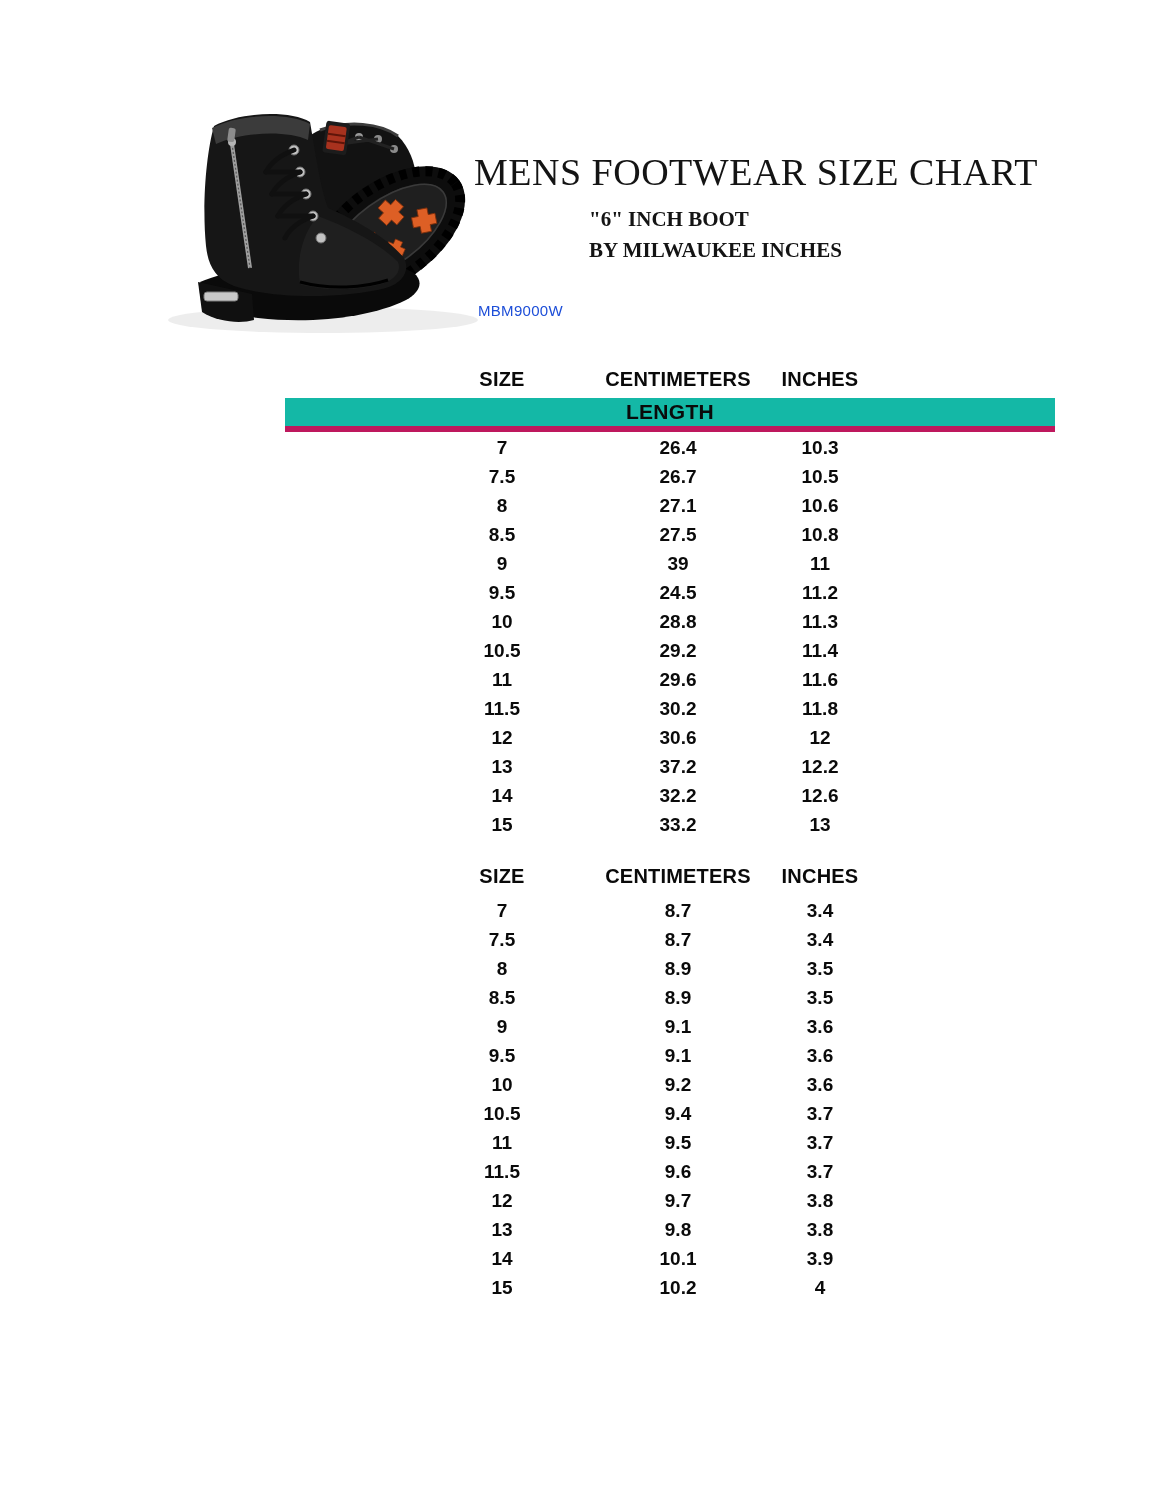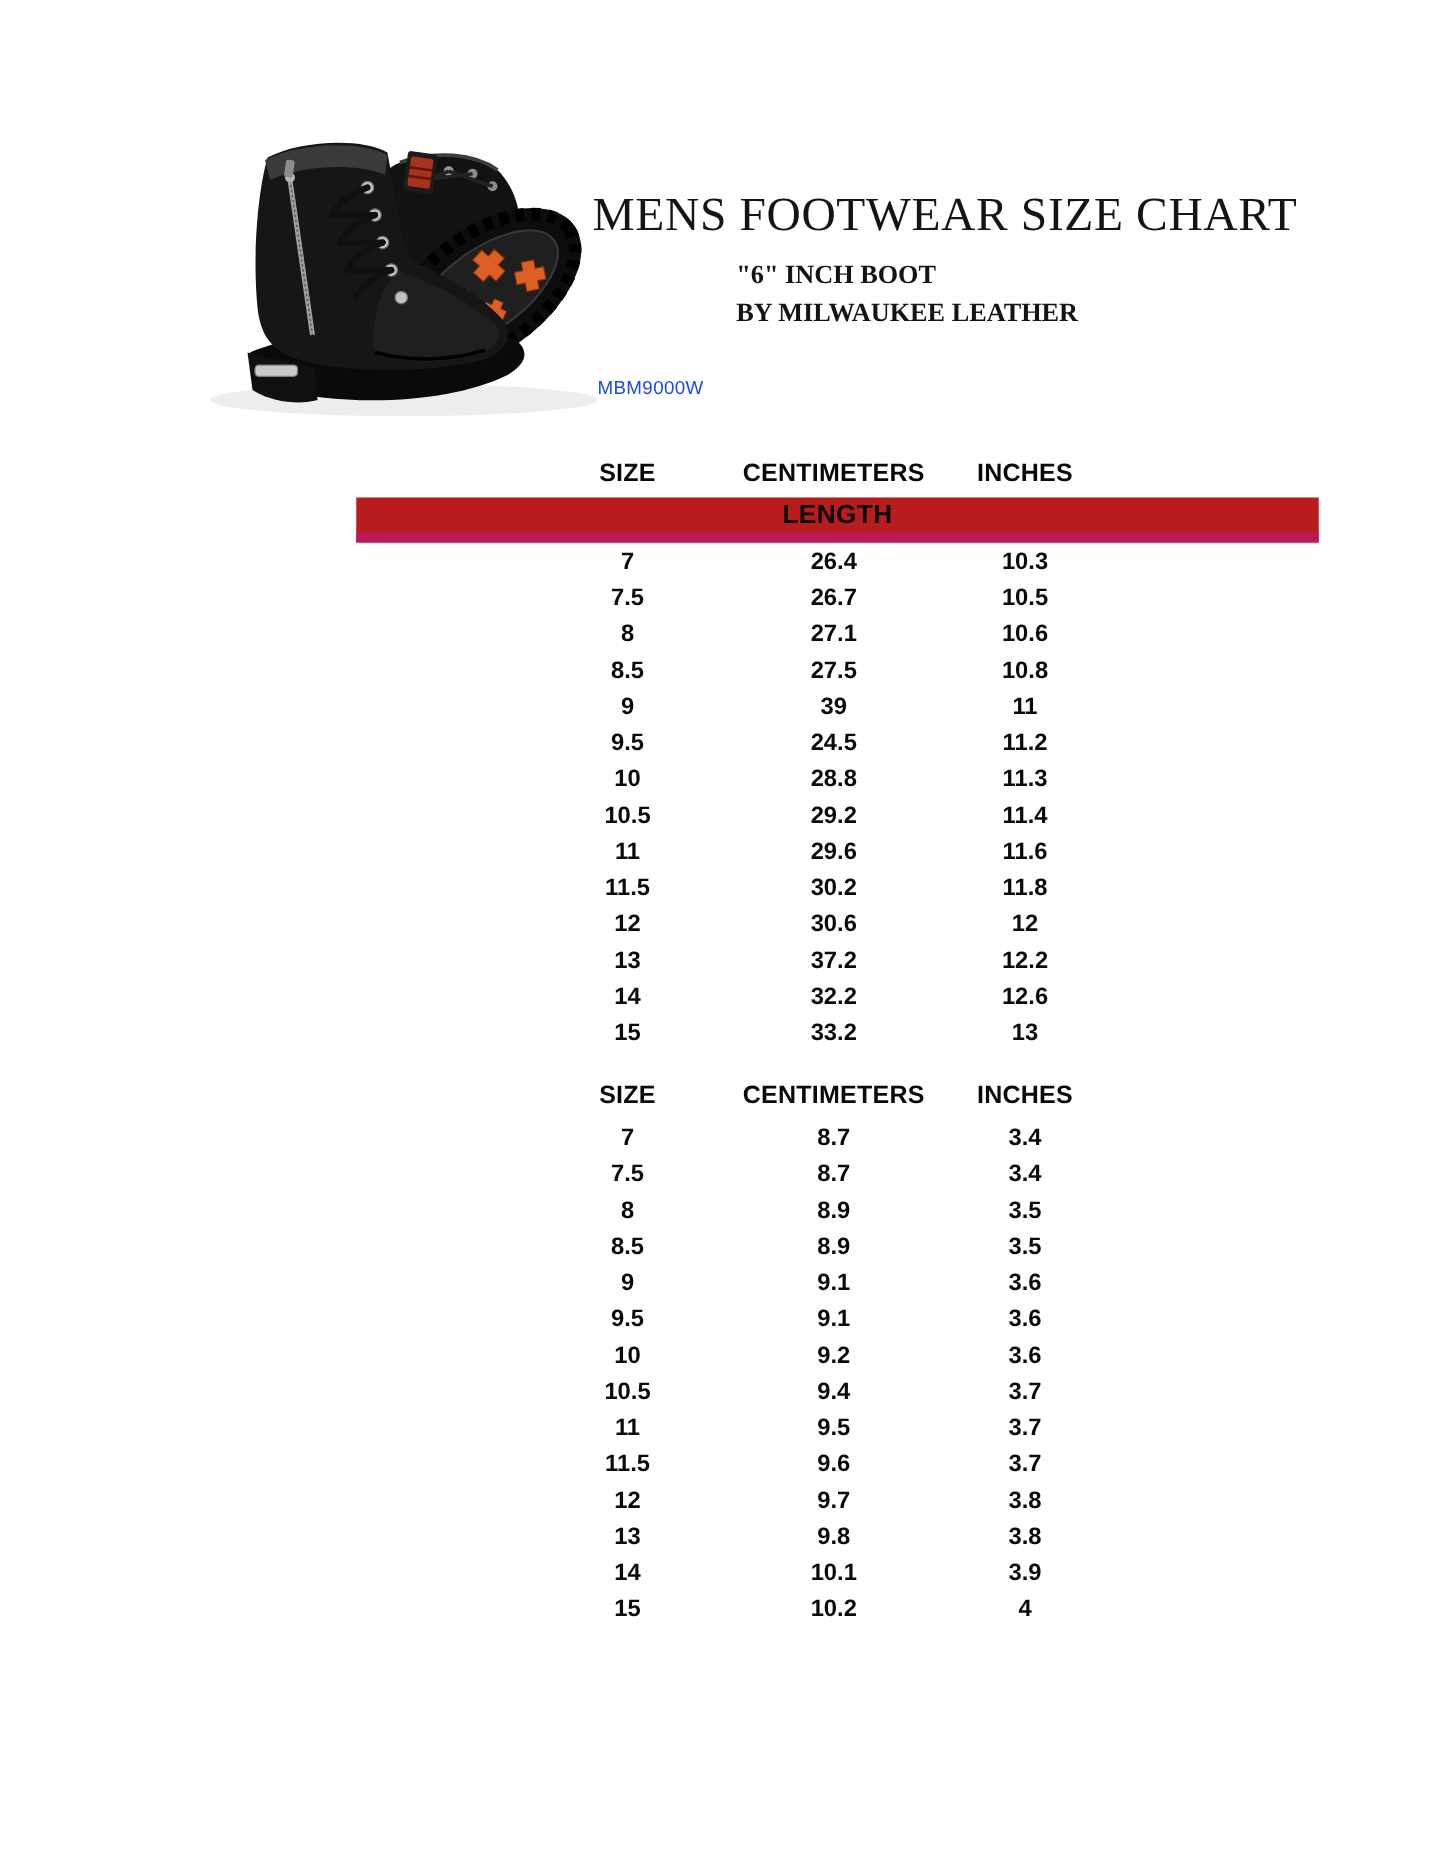--- a/index.html
+++ b/index.html
@@ -14,23 +14,23 @@
             font-weight:700;font-size:21px;line-height:31px;color:#141414;}
   .model{position:absolute;left:478px;top:302px;font-size:15px;color:#1d4ed8;letter-spacing:.3px;}
 
   .table{position:absolute;left:285px;width:770px;margin-top:20px;}
   .t1{top:348px;}
   .t2{top:845px;}
   .t-head{position:relative;height:30px;}
   .t-cell{position:absolute;top:0;text-align:center;font-weight:700;font-size:19px;white-space:nowrap;}
   .th{font-size:20px;letter-spacing:.2px;}
   .c1{left:142px;width:150px;}
-  .c2{left:282px;width:200px;}
+  .c2{left:293px;width:200px;}
   .c3{left:460px;width:150px;}
-  .band{position:relative;height:28px;background:#b91c1c;border-bottom:8px solid #be185d;
+  .band{position:relative;height:28px;background:#14b8a6;border-bottom:6px solid #be185d;
         display:flex;align-items:center;justify-content:center;}
   .band span{font-weight:700;font-size:21px;letter-spacing:.3px;}
   .t-body{position:relative;margin-top:1px;}
   .t-row{position:relative;height:29px;}
   .t-row .t-cell{top:4px;}
 </style>
 </head>
 <body>
 
 <div class="page">
@@ -97,21 +97,21 @@
       </g>
 
       <rect x="56" y="206" width="34" height="9" rx="3" fill="#c9c9c9" stroke="#7c7c7c"></rect>
     </svg>
   </div>
 
   <h1 class="title">MENS FOOTWEAR SIZE CHART</h1>
 
   <div class="subtitle">
     <div>"6" INCH BOOT</div>
-    <div>BY MILWAUKEE LEATHER</div>
+    <div>BY MILWAUKEE INCHES</div>
   </div>
 
   <div class="model">MBM9000W</div>
 
   <section class="table t1">
     <div class="t-head">
       <div class="t-cell th c1">SIZE</div>
       <div class="t-cell th c2">CENTIMETERS</div>
       <div class="t-cell th c3">INCHES</div>
     </div>

